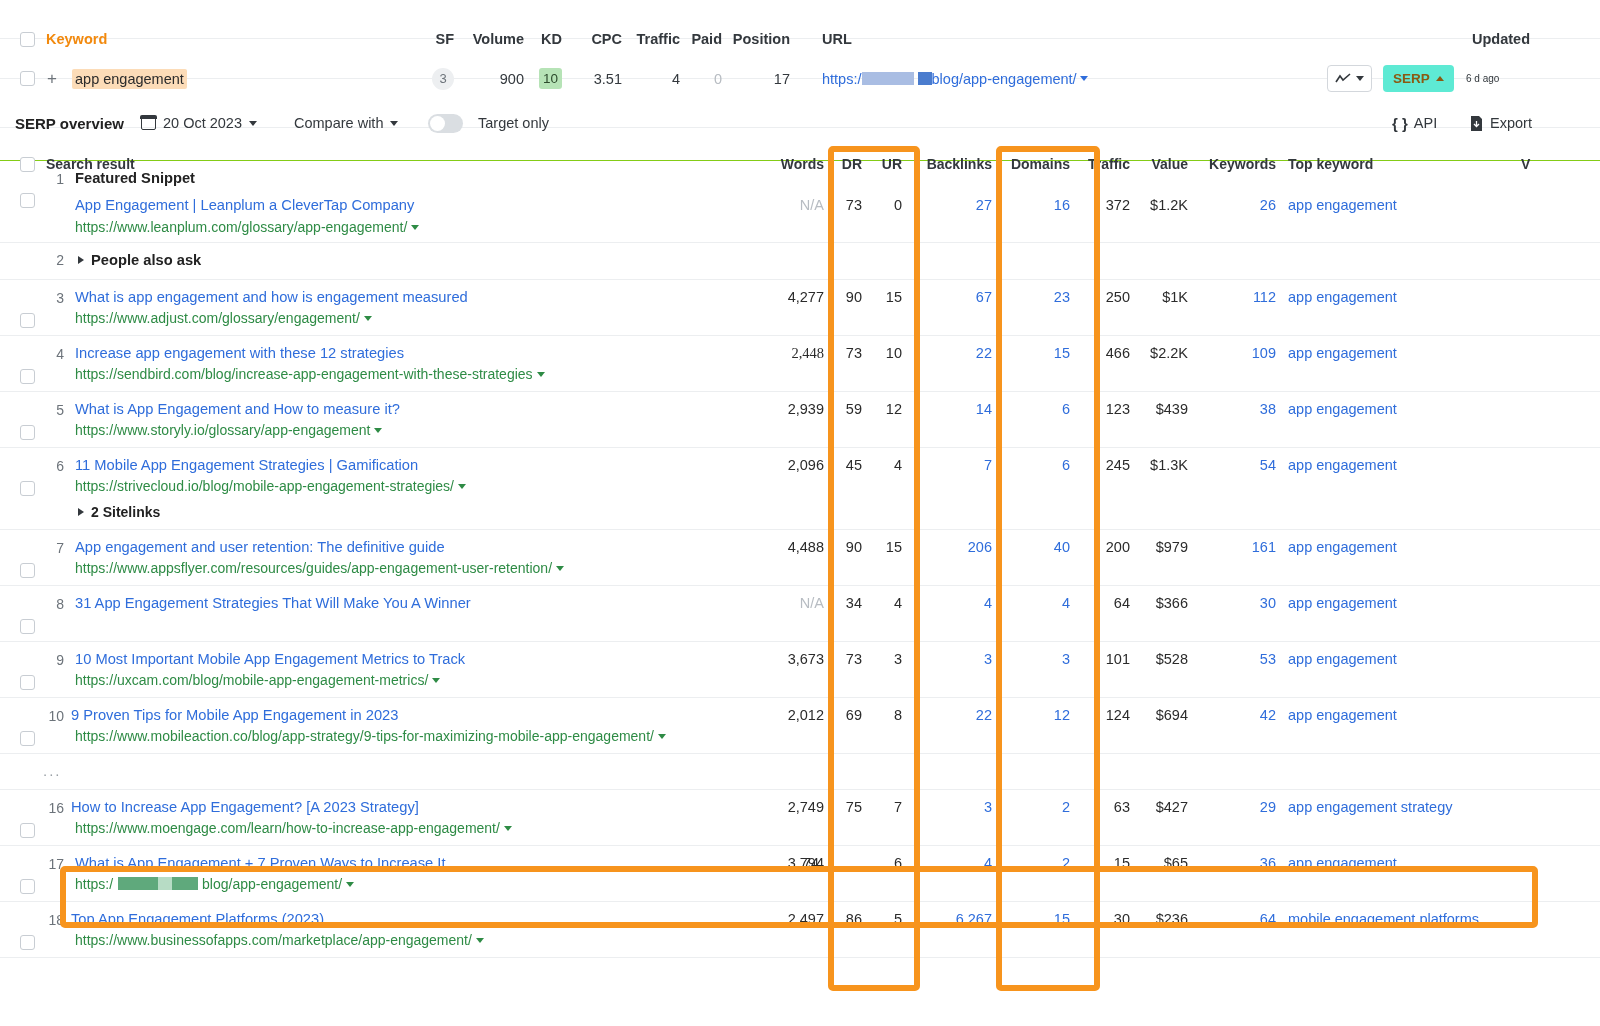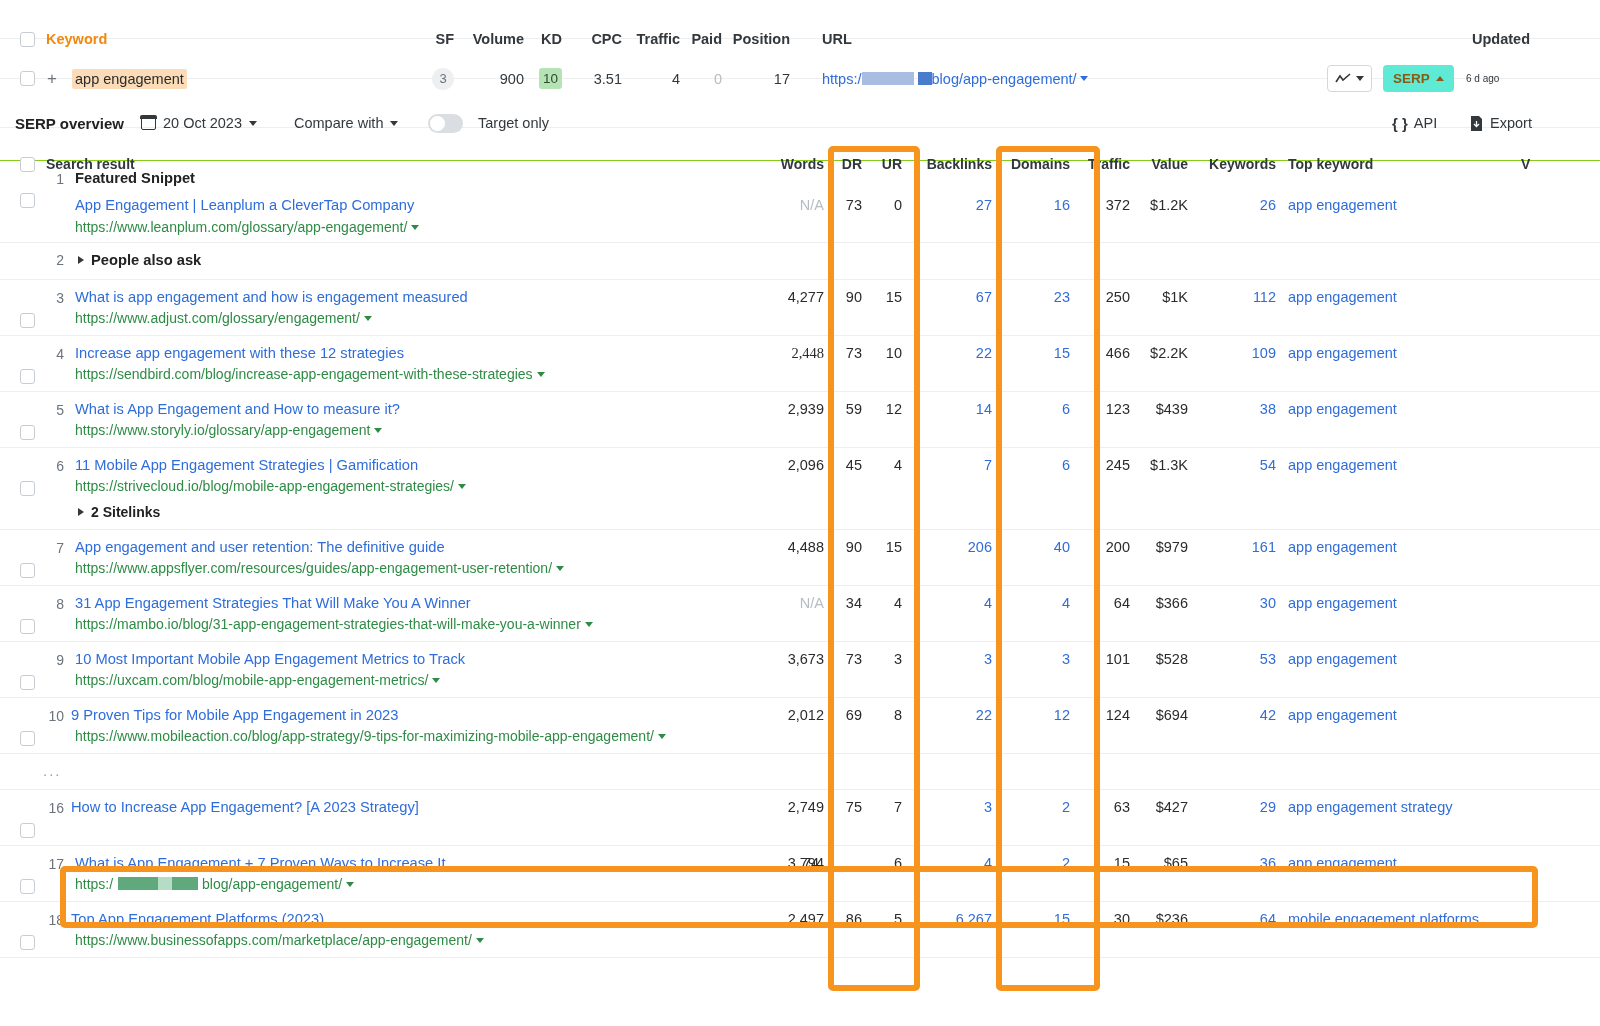--- a/index.html
+++ b/index.html
@@ -416,21 +416,20 @@
     <span class="gnum lnk" style="left:1196px;top:9px;width:80px;text-align:right;">161</span>
     <span class="gnum lnk" style="left:1288px;top:9px;">app engagement</span>
   </div>
 
   <div class="res-row" style="height:56px;">
     <div class="cellabs left" style="left:20px;height:40px;">
         <span class="cb"></span>
       </div>
     <span class="rank" style="left:42px;top:10px;">8</span>
     <span class="title" style="left:75px;top:9px;">31 App Engagement Strategies That Will Make You A Winner</span>
-    <span class="url" style="left:75px;top:30px;"><span>https://mambo.io/blog/31-app-engagement-strategies-that-will-make-you-a-winner</span><span class="caret-sm-green"></span></span>
     <span class="gnum gry" style="left:756px;top:9px;width:68px;text-align:right;">N/A</span>
     <span class="gnum" style="left:832px;top:9px;width:30px;text-align:right;">34</span>
     <span class="gnum" style="left:872px;top:9px;width:30px;text-align:right;">4</span>
     <span class="gnum lnk" style="left:912px;top:9px;width:80px;text-align:right;">4</span>
     <span class="gnum lnk" style="left:1000px;top:9px;width:70px;text-align:right;">4</span>
     <span class="gnum" style="left:1080px;top:9px;width:50px;text-align:right;">64</span>
     <span class="gnum" style="left:1136px;top:9px;width:52px;text-align:right;">$366</span>
     <span class="gnum lnk" style="left:1196px;top:9px;width:80px;text-align:right;">30</span>
     <span class="gnum lnk" style="left:1288px;top:9px;">app engagement</span>
   </div>
@@ -474,20 +473,21 @@
   <div class="res-row" style="height:36px;">
     <span class="ellipsis-dots" style="left:43px;top:8px;">...</span>
   </div>
 
   <div class="res-row" style="height:56px;">
     <div class="cellabs left" style="left:20px;height:40px;">
         <span class="cb"></span>
       </div>
     <span class="rank" style="left:38px;top:10px;width:26px;">16</span>
     <span class="title" style="left:71px;top:9px;">How to Increase App Engagement? [A 2023 Strategy]</span>
+    <span class="url" style="left:75px;top:30px;"><span>https://www.moengage.com/learn/how-to-increase-app-engagement/</span><span class="caret-sm-green"></span></span>
     <span class="gnum" style="left:756px;top:9px;width:68px;text-align:right;">2,749</span>
     <span class="gnum" style="left:832px;top:9px;width:30px;text-align:right;">75</span>
     <span class="gnum" style="left:872px;top:9px;width:30px;text-align:right;">7</span>
     <span class="gnum lnk" style="left:912px;top:9px;width:80px;text-align:right;">3</span>
     <span class="gnum lnk" style="left:1000px;top:9px;width:70px;text-align:right;">2</span>
     <span class="gnum" style="left:1080px;top:9px;width:50px;text-align:right;">63</span>
     <span class="gnum" style="left:1136px;top:9px;width:52px;text-align:right;">$427</span>
     <span class="gnum lnk" style="left:1196px;top:9px;width:80px;text-align:right;">29</span>
     <span class="gnum lnk" style="left:1288px;top:9px;">app engagement strategy</span>
   </div>

